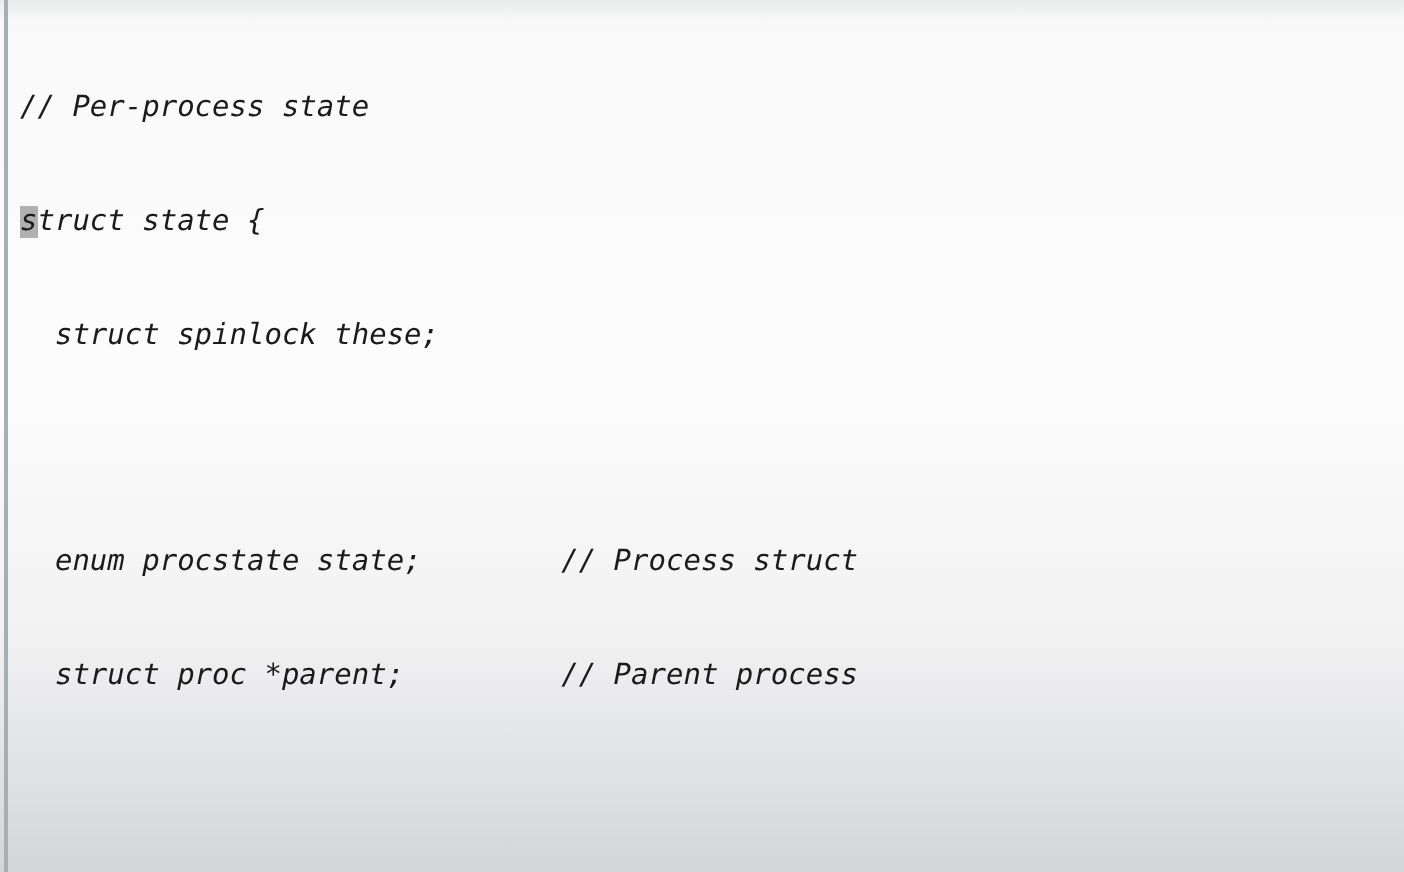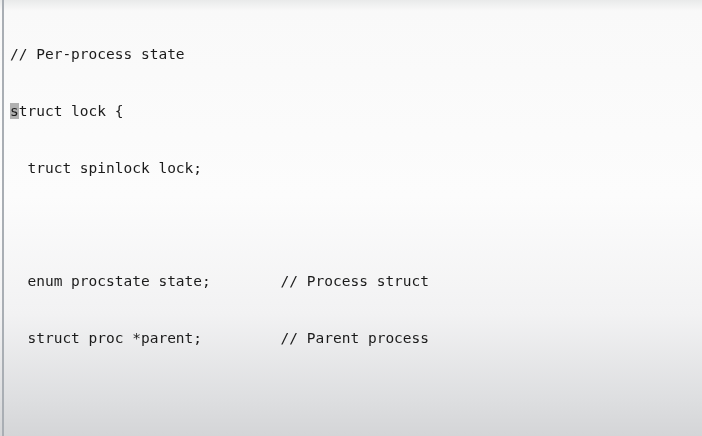--- a/index.html
+++ b/index.html
@@ -17,20 +17,21 @@
     width: 702px;
     height: 436px;
     background: linear-gradient(180deg,
       #e9eaea 0%,
       #f9f9f9 2.5%,
       #fcfcfc 45%,
       #f2f2f3 72%,
       #dddee0 92%,
       #d4d5d7 100%);
     overflow: hidden;
+    font-style: italic;
   }
   .left-border {
     position: absolute;
     left: 2px;
     top: 0;
     width: 2px;
     height: 100%;
     background: #a9aeb4;
   }
   .code {
@@ -51,22 +52,22 @@
     background: #b0b0b0;
   }
 </style>
 </head>
 <body>
 
 <div class="screen">
   <div class="left-border"></div>
   <div class="code">
     <div class="line">// Per-process state</div>
-    <div class="line"><span class="cursor">s</span><span>truct lock {</span></div>
-    <div class="line">  truct spinlock lock;</div>
+    <div class="line"><span class="cursor">s</span><span>truct state {</span></div>
+    <div class="line">  struct spinlock these;</div>
     <div class="line"></div>
     <div class="line">  enum procstate state;        // Process struct</div>
     <div class="line">  struct proc *parent;         // Parent process</div>
     
     
     
     
     
     
     

